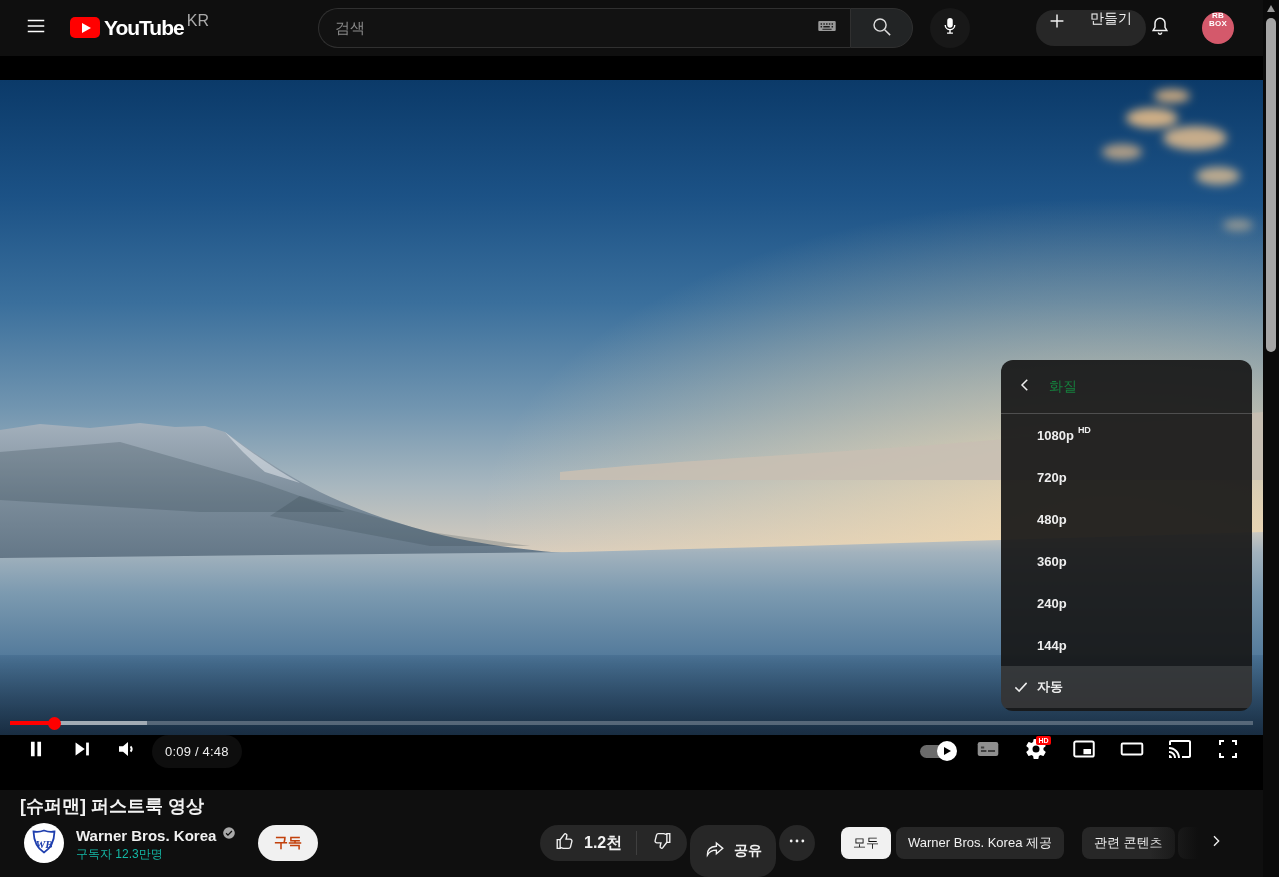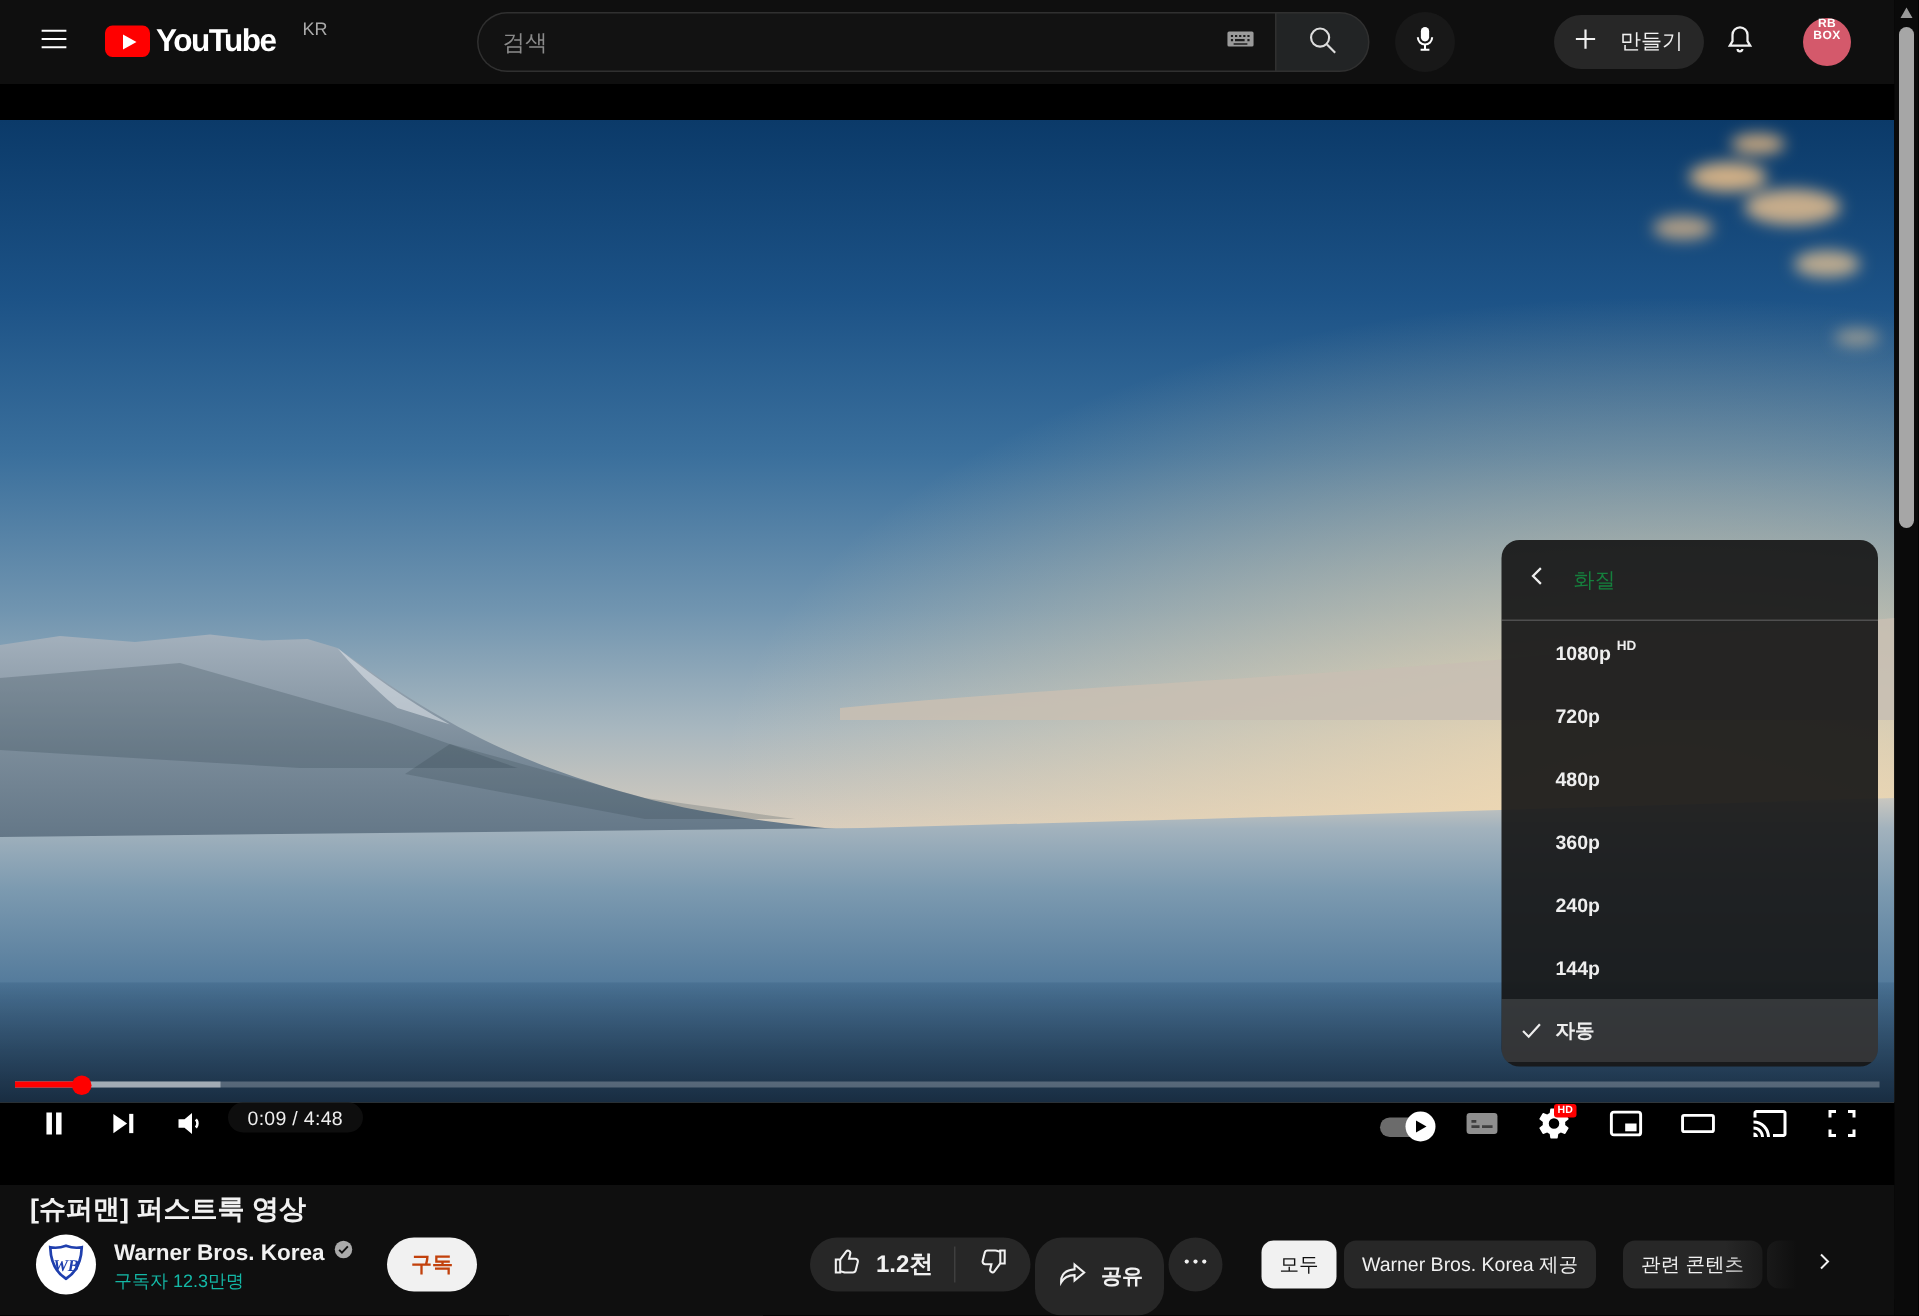--- a/index.html
+++ b/index.html
@@ -7,47 +7,47 @@
   body { font-family:"Liberation Sans","DejaVu Sans",sans-serif; position:relative; color:#f1f1f1; }
 
   
   .masthead { position:absolute; top:0; left:0; width:1263px; height:56px; background:#0f0f0f; z-index:30; }
   .icon-btn { display:flex; align-items:center; justify-content:center; cursor:pointer; background:transparent; border:none; }
   .hamburger { position:absolute; left:16px; top:8px; width:40px; height:40px; border-radius:50%; }
   .logo-wrap { position:absolute; left:70px; top:14px; display:flex; align-items:flex-start; }
   .logo-badge { width:30px; height:21px; background:#f00; border-radius:5px; display:flex; align-items:center; justify-content:center; margin-top:3px; }
   .logo-badge .tri { width:0; height:0; border-left:9px solid #fff; border-top:5.5px solid transparent; border-bottom:5.5px solid transparent; margin-left:2px; }
   .logo-text { font-size:21px; font-weight:bold; letter-spacing:-1px; color:#fff; margin-left:4px; line-height:27px; }
-  .logo-cc { font-size:12px; color:#aaa; margin-left:18px; margin-top:-2px; letter-spacing:0; }
+  .logo-cc { font-size:16px; color:#aaa; margin-left:3px; margin-top:-2px; letter-spacing:0; }
   .search-box { position:absolute; left:318px; top:8px; width:532px; height:40px; background:#121212; border:1px solid #303030; border-right:none; border-radius:20px 0 0 20px; display:flex; align-items:center; padding:0 12px 0 16px; }
   .search-placeholder { color:#8a8a8a; font-size:15px; flex:1; }
   .search-btn { position:absolute; left:850px; top:8px; width:63px; height:40px; background:#222425; border:1px solid #303030; border-left:1px solid #303030; border-radius:0 20px 20px 0; }
   .mic-btn { position:absolute; left:930px; top:8px; width:40px; height:40px; border-radius:50%; background:#181818; }
-  .create-btn { position:absolute; left:1036px; top:10px; height:36px; padding:0 14px 0 10px; border-radius:18px; background:#272727; display:flex; align-items:center; gap:12px; }
+  .create-btn { position:absolute; left:1036px; top:10px; height:36px; padding:0 14px 0 10px; border-radius:18px; background:#272727; display:flex; align-items:flex-start; gap:22px; }
   .create-label { font-size:14px; font-weight:500; color:#f1f1f1; }
   .bell-btn { position:absolute; left:1140px; top:8px; width:40px; height:40px; border-radius:50%; }
   .avatar-btn { position:absolute; left:1202px; top:12px; width:32px; height:32px; border-radius:50%; background:#d4596b; display:flex; flex-direction:column; align-items:center; justify-content:flex-start; line-height:1.05; }
   .avatar-btn span { font-size:8px; font-weight:bold; color:#fff; letter-spacing:.3px; }
 
   
   .player { position:absolute; top:56px; left:0; width:1263px; height:734px; background:#000; overflow:hidden; }
   .video-frame { position:absolute; top:24px; left:0; width:1263px; height:655px; }
   .video-frame svg { display:block; }
   .video-shade { position:absolute; left:0; right:0; bottom:0; height:80px; background:linear-gradient(180deg, rgba(0,0,0,0), rgba(0,0,5,.5)); }
 
   
   .progress { position:absolute; left:10px; top:665px; width:1243px; height:4px; background:rgba(255,255,255,.25); z-index:12; }
   .progress .buffered { position:absolute; left:0; top:0; height:4px; width:137px; background:rgba(255,255,255,.45); }
   .progress .played { position:absolute; left:0; top:0; height:4px; width:45px; background:#f00; }
   .progress .scrubber { position:absolute; left:38px; top:-4px; width:13px; height:13px; border-radius:50%; background:#f00; }
 
   
   .controls { position:absolute; left:0; top:675px; width:1263px; height:44px; z-index:12; }
   .ctrl { position:absolute; top:0; width:40px; height:40px; display:flex; align-items:center; justify-content:center; cursor:pointer; }
-  .time-pill { position:absolute; left:152px; top:4px; height:20px; padding:0 13px; border-radius:17px; background:rgba(18,18,18,.78); display:flex; align-items:center; font-size:13px; color:#eee; letter-spacing:.2px; }
+  .time-pill { position:absolute; left:152px; top:4px; height:33px; padding:0 13px; border-radius:17px; background:rgba(18,18,18,.78); display:flex; align-items:center; font-size:13px; color:#eee; letter-spacing:.2px; }
   .toggle { width:35px; height:13px; border-radius:7px; background:rgba(255,255,255,.42); position:relative; }
   .toggle .knob { position:absolute; right:-2px; top:-3.5px; width:20px; height:20px; border-radius:50%; background:#fff; display:flex; align-items:center; justify-content:center; }
   .toggle .knob .tri { width:0; height:0; border-left:7px solid #000; border-top:4.5px solid transparent; border-bottom:4.5px solid transparent; margin-left:2px; }
   .hd-badge { position:absolute; top:-1px; right:-3px; background:#f00; color:#fff; font-size:7px; font-weight:bold; padding:1px 2.5px; border-radius:2px; }
 
   
   .quality-menu { position:absolute; right:11px; top:304px; width:251px; background:rgba(23,23,23,.92); border-radius:12px; overflow:hidden; z-index:20; padding-bottom:3px; }
   .menu-header { height:54px; display:flex; align-items:center; border-bottom:1px solid rgba(255,255,255,.2); }
   .menu-back { width:48px; height:54px; display:flex; align-items:center; justify-content:center; cursor:pointer; }
   .menu-title { font-size:14px; font-weight:500; color:#15803d; }

